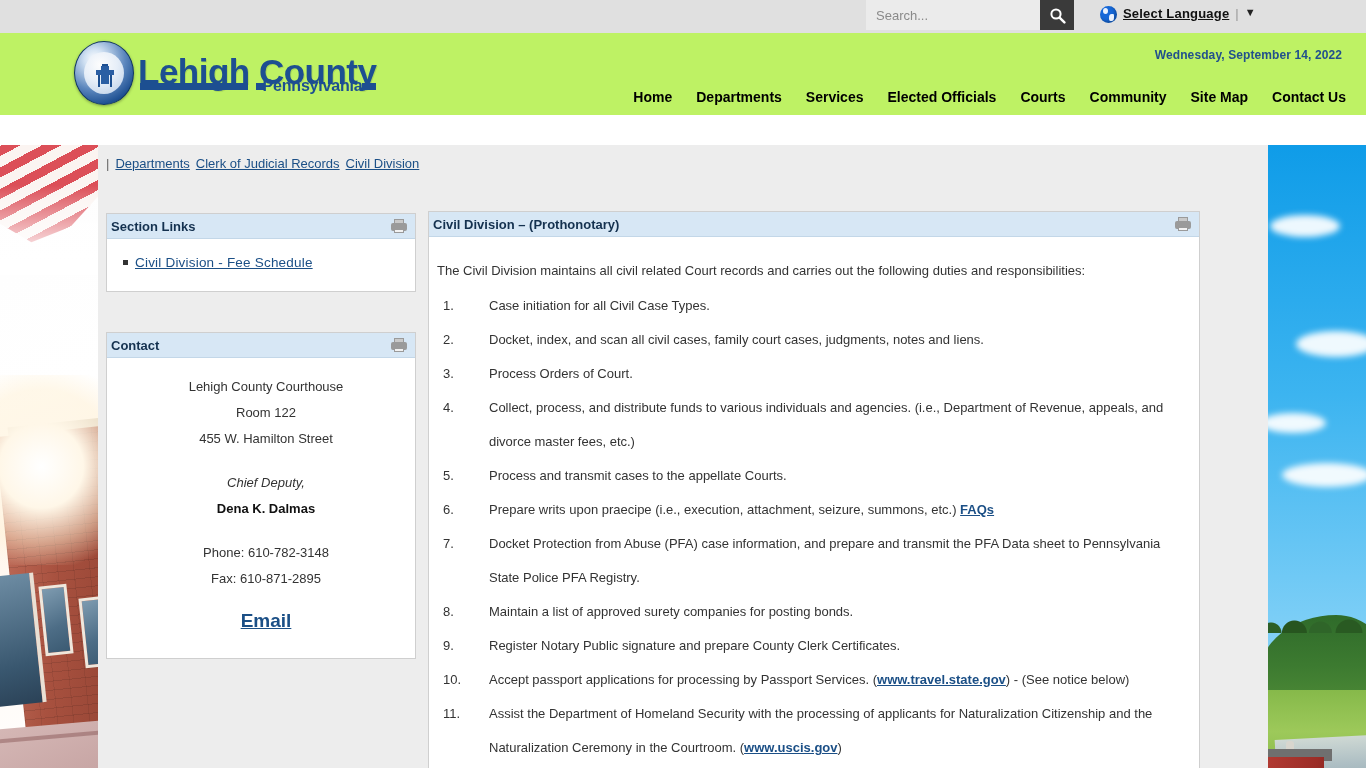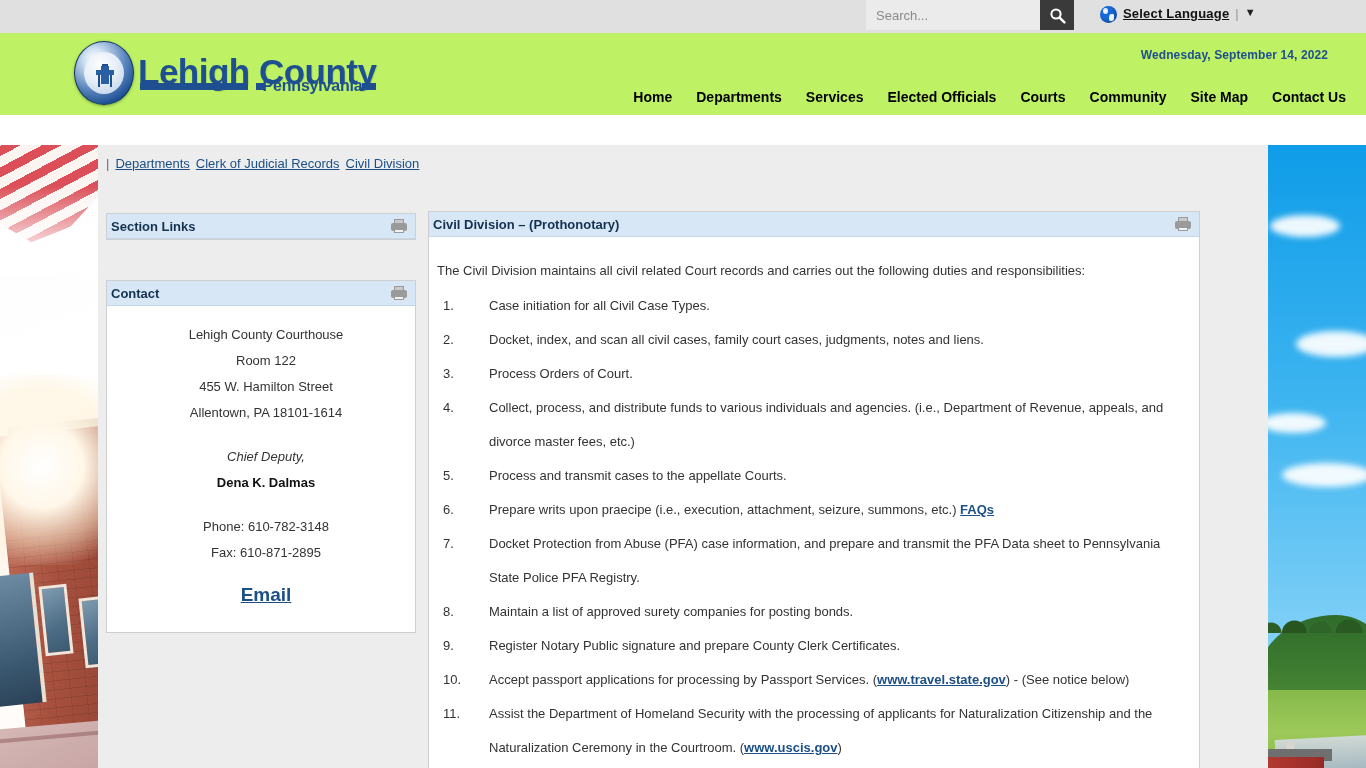--- a/index.html
+++ b/index.html
@@ -127,21 +127,21 @@
   .wm-bar-right {
     position: absolute; right: 0px; bottom: 3px;
     width: 14px; height: 7px; background: #1d4f91;
   }
   .wm-dot {
     position: absolute; left: 118px; bottom: 3px;
     width: 9px; height: 7px; background: #1d4f91;
   }
 
   .datestamp {
-    position: absolute; right: 38px; top: 15px;
+    position: absolute; right: 24px; top: 15px;
     font-size: 12px; font-weight: bold; color: #21508c;
     letter-spacing: .1px;
   }
 
   .mainnav {
     position: absolute; right: 20px; bottom: 10px;
     display: flex; gap: 24px;
   }
   .mainnav a {
     font-size: 14px; font-weight: bold; color: #000;
@@ -463,36 +463,42 @@
 
     <section class="panel">
       <div class="panel-head">
         <span class="panel-title">Section Links</span>
         <span class="printer">
           <span class="top"></span>
             <span class="body"></span>
             <span class="out"></span>
         </span>
       </div>
+      <div class="panel-body">
+        <ul class="seclist">
+          <li>
+            <a>Civil Division - Fee Schedule</a>
+          </li>
+        </ul>
+      </div>
     </section>
 
     <section class="panel panel-contact">
       <div class="panel-head">
         <span class="panel-title">Contact</span>
         <span class="printer">
           <span class="top"></span>
             <span class="body"></span>
             <span class="out"></span>
         </span>
       </div>
       <div class="contact-body">
         <div>Lehigh County Courthouse</div>
         <div>Room 122</div>
         <div>455 W. Hamilton Street</div>
-        <div>Allentown, PA 18101-1614</div>
         <div class="gap"></div>
         <div class="c-italic">Chief Deputy,</div>
         <div class="c-bold">Dena K. Dalmas</div>
         <div class="gap"></div>
         <div>Phone: 610-782-3148</div>
         <div>Fax:  610-871-2895</div>
         <a class="c-email">Email</a>
       </div>
     </section>
   </aside>

